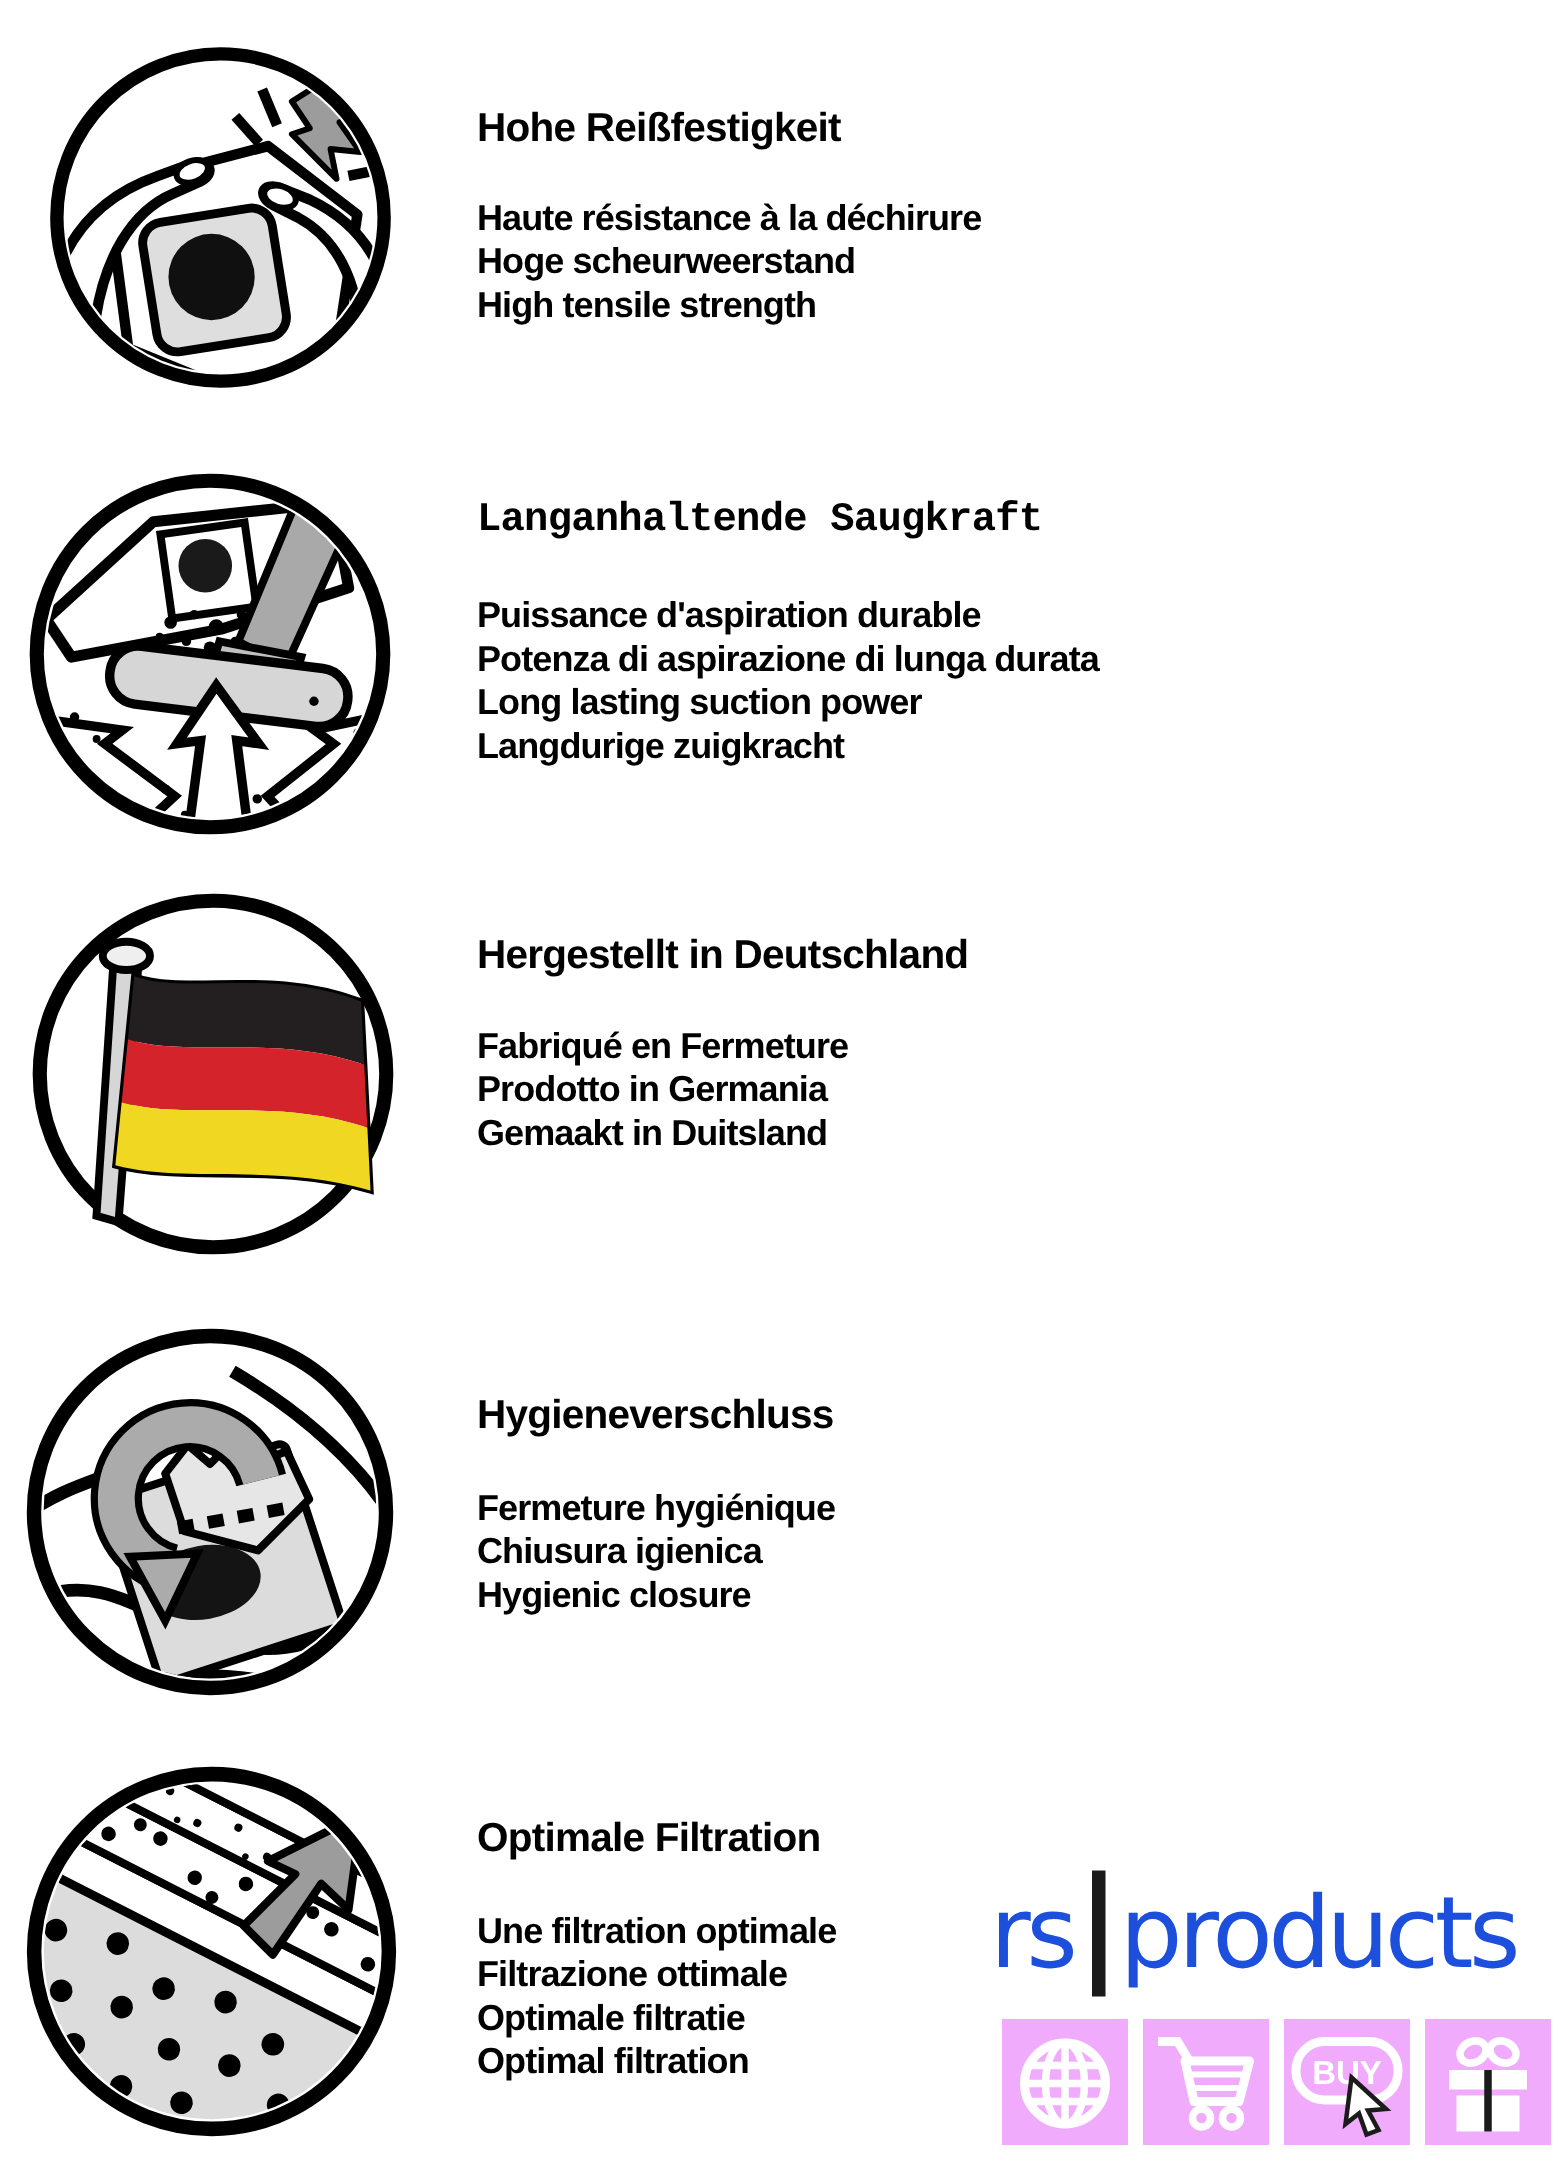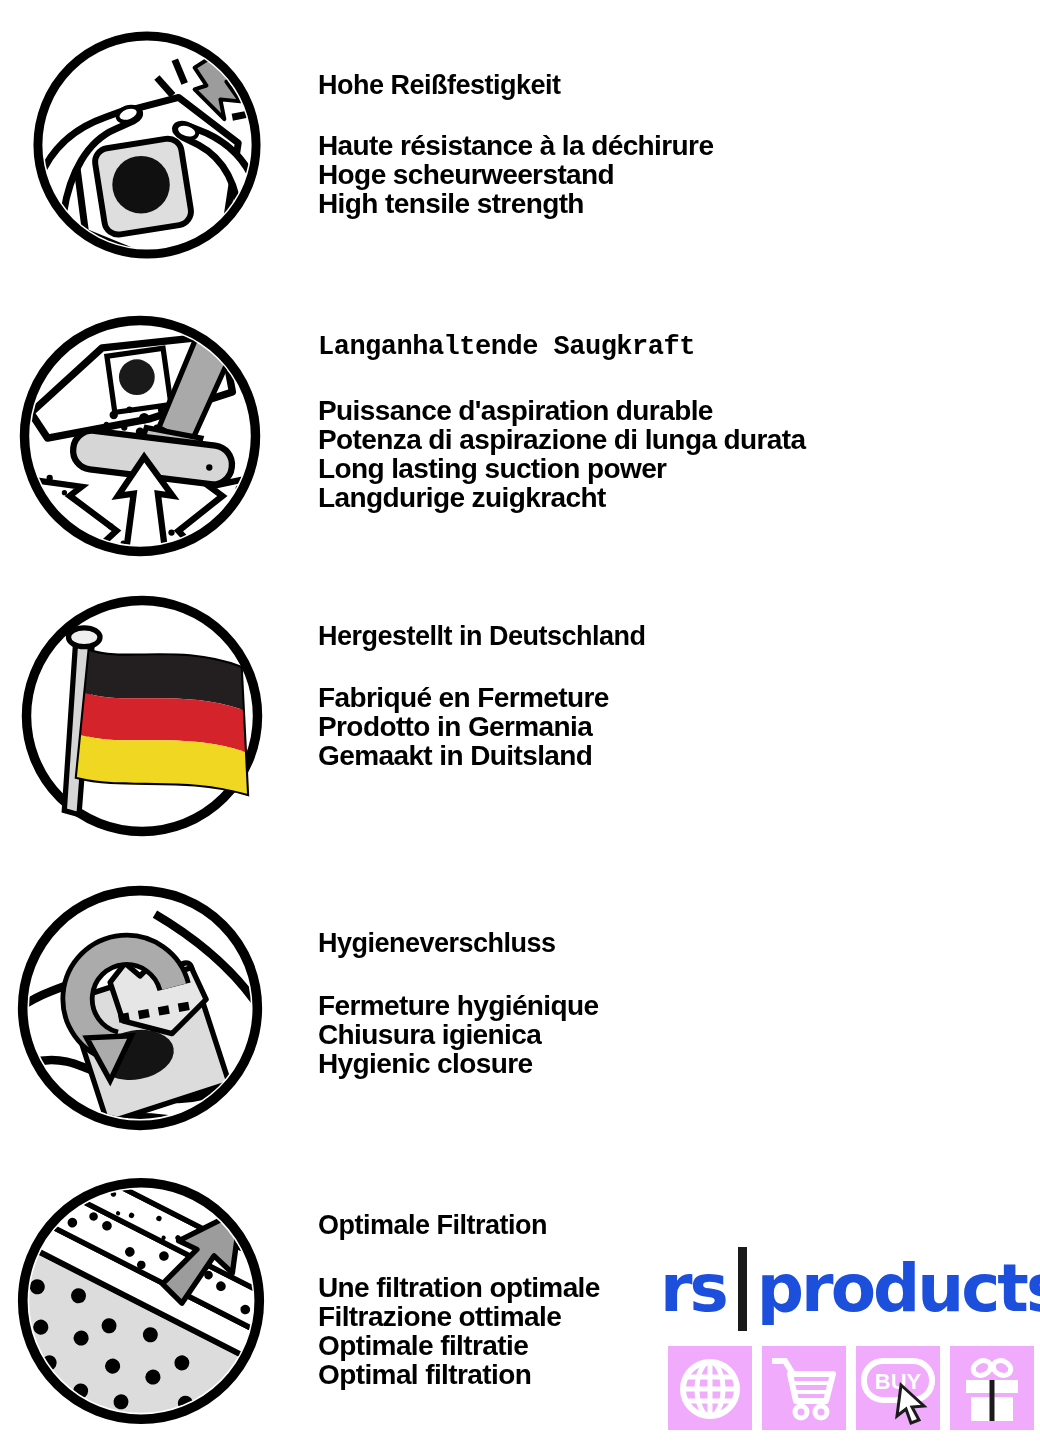--- a/index.html
+++ b/index.html
@@ -2,25 +2,25 @@
 <html><head>
 <meta charset="utf-8">
 <style>
   html,body{margin:0;padding:0;background:#fff;}
   #page{position:relative;width:1040px;height:1446px;background:#ffffff;overflow:hidden;
         font-family:"Liberation Sans",sans-serif;color:#000;}
   .illus{position:absolute;}
   .illus svg{display:block;}
   .ftitle{position:absolute;left:318px;margin:0;font-size:27px;font-weight:bold;
           letter-spacing:-0.5px;white-space:nowrap;}
-  .flines{position:absolute;left:318px;font-size:28px;font-weight:bold;line-height:29px;
+  .flines{position:absolute;left:318px;font-size:24px;font-weight:bold;line-height:29px;
           letter-spacing:-0.6px;white-space:nowrap;}
   
   #logo{position:absolute;left:660px;top:1247px;display:flex;align-items:center;}
-  .logo-word{font-family:"DejaVu Sans","Liberation Sans",sans-serif;font-weight:bold;
+  .logo-word{font-family:"DejaVu Sans","Liberation Sans",sans-serif;font-weight:normal;
              font-size:66px;letter-spacing:-3px;color:#1d4fdd;line-height:1;}
   .logo-bar{width:9px;height:84px;background:#1a1a1a;margin:0 10px 0 12px;}
   #logo-icons{position:absolute;left:668px;top:1346px;display:flex;gap:10px;}
   .tile{width:84px;height:84px;background:#f0abfc;display:flex;align-items:center;justify-content:center;}
   .tile svg{display:block;}
   .buy-text{font-family:"Liberation Sans",sans-serif;}
 </style>
 </head>
 <body>
 

